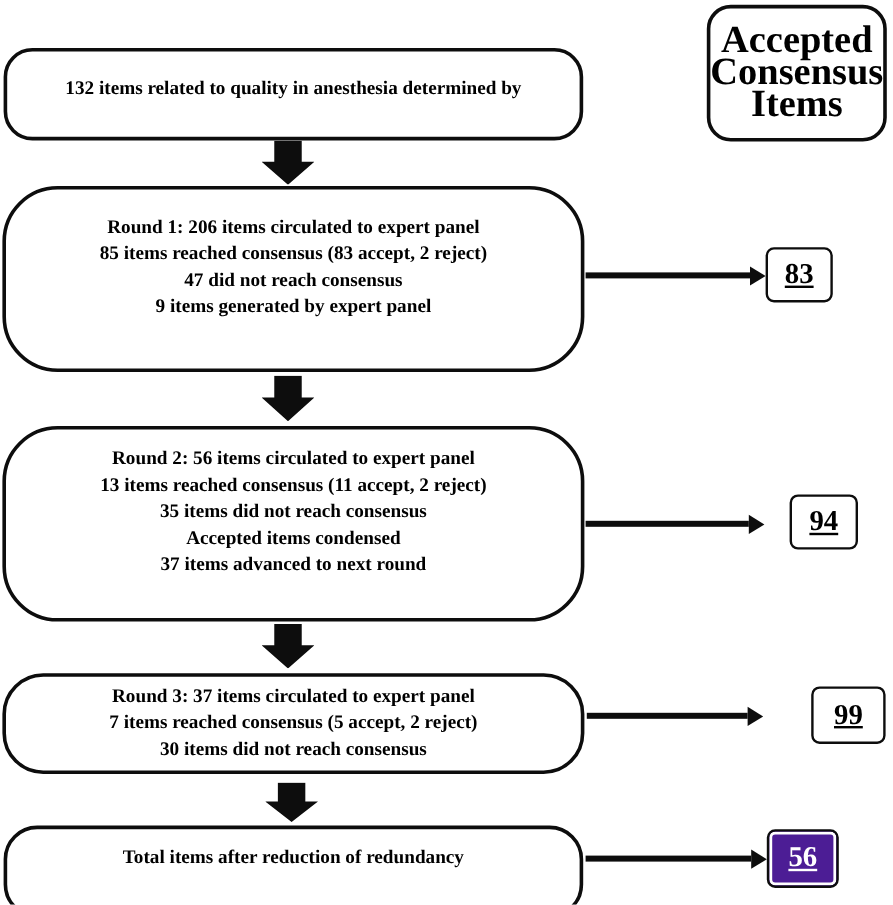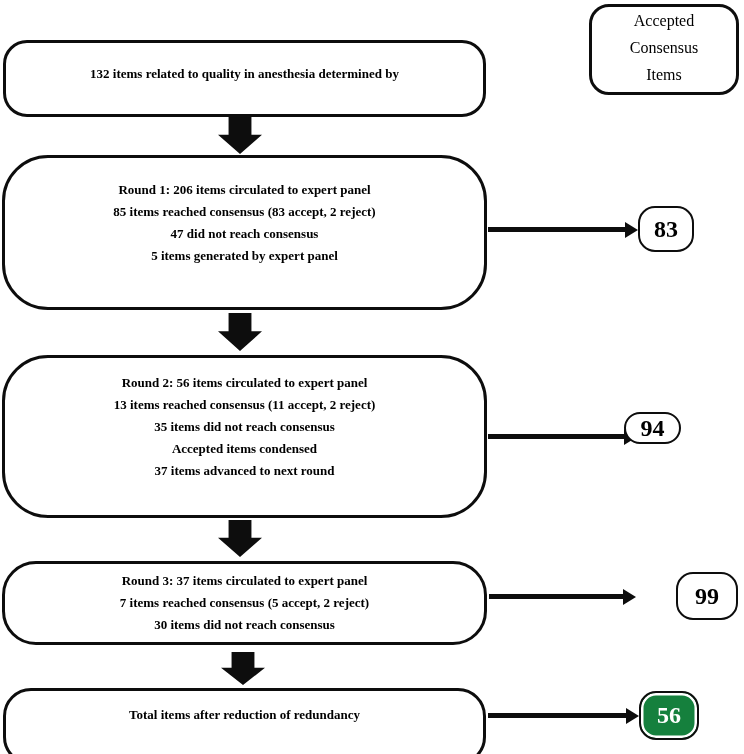--- a/index.html
+++ b/index.html
@@ -22,21 +22,21 @@
     position: absolute;
     box-sizing: border-box;
     border: 3px solid #0d0d0d;
     background: #ffffff;
     display: flex;
     flex-direction: column;
     justify-content: center;
     align-items: center;
     text-align: center;
     font-weight: bold;
-    font-size: 13px;
+    font-size: 16px;
     line-height: 22px;
   }
   .box-literature {
     left: 3px; top: 40px; width: 483px; height: 77px;
     border-radius: 24px;
     padding-bottom: 10px;
   }
   .box-round1 {
     left: 2px; top: 155px; width: 485px; height: 155px;
     border-radius: 46px;
@@ -54,55 +54,56 @@
   .box-total {
     left: 3px; top: 688px; width: 483px; height: 77px;
     border-radius: 28px;
     padding-bottom: 24px;
   }
   .flow-line { white-space: nowrap; }
 
   
   .box-accepted-header {
     position: absolute;
-    left: 589px; top: 4px; width: 150px; height: 91px;
+    left: 589px; top: 4px; width: 150px; height: 114px;
     box-sizing: border-box;
     border: 3px solid #0d0d0d;
     border-radius: 20px;
     background: #ffffff;
     display: flex;
     flex-direction: column;
     justify-content: center;
     align-items: center;
     text-align: center;
-    font-weight: normal;
-    font-size: 16px;
+    font-weight: bold;
+    font-size: 32px;
     line-height: 27px;
     padding-bottom: 4px;
   }
 
   
   .count-box {
     position: absolute;
     box-sizing: border-box;
     border: 2.5px solid #0d0d0d;
-    border-radius: 17px;
+    border-radius: 7px;
     background: #ffffff;
     display: flex;
     justify-content: center;
     align-items: center;
     font-weight: bold;
     font-size: 24px;
+    text-decoration: underline;
   }
   .count-83 { left: 638px; top: 206px; width: 56px; height: 46px; }
-  .count-94 { left: 624px; top: 412px; width: 57px; height: 32px; }
+  .count-94 { left: 658px; top: 412px; width: 57px; height: 46px; }
   .count-99 { left: 636px; top: 572px; width: 62px; height: 48px; margin-left: 40px; }
   .count-56 {
     left: 639px; top: 691px; width: 60px; height: 49px;
-    background: #15803d;
+    background: #4c1d95;
     color: #ffffff;
     box-shadow: inset 0 0 0 2.5px #ffffff;
   }
 
   
   .down-arrow {
     position: absolute;
     width: 44px;
     background: #0d0d0d;
     clip-path: polygon(24% 0, 76% 0, 76% 48%, 100% 48%, 50% 100%, 0 48%, 24% 48%);
@@ -147,21 +148,21 @@
     <div class="flow-line">Consensus</div>
     <div class="flow-line">Items</div>
   </div>
 
   <div class="down-arrow da-1"></div>
 
   <div class="flow-box box-round1">
     <div class="flow-line">Round 1: 206 items circulated to expert panel</div>
     <div class="flow-line">85 items reached consensus (83 accept, 2 reject)</div>
     <div class="flow-line">47 did not reach consensus</div>
-    <div class="flow-line">5 items generated by expert panel</div>
+    <div class="flow-line">9 items generated by expert panel</div>
   </div>
 
   <div class="right-arrow ra-1"></div>
   <div class="count-box count-83">
     <span>83</span>
   </div>
 
   <div class="down-arrow da-2"></div>
 
   <div class="flow-box box-round2">

